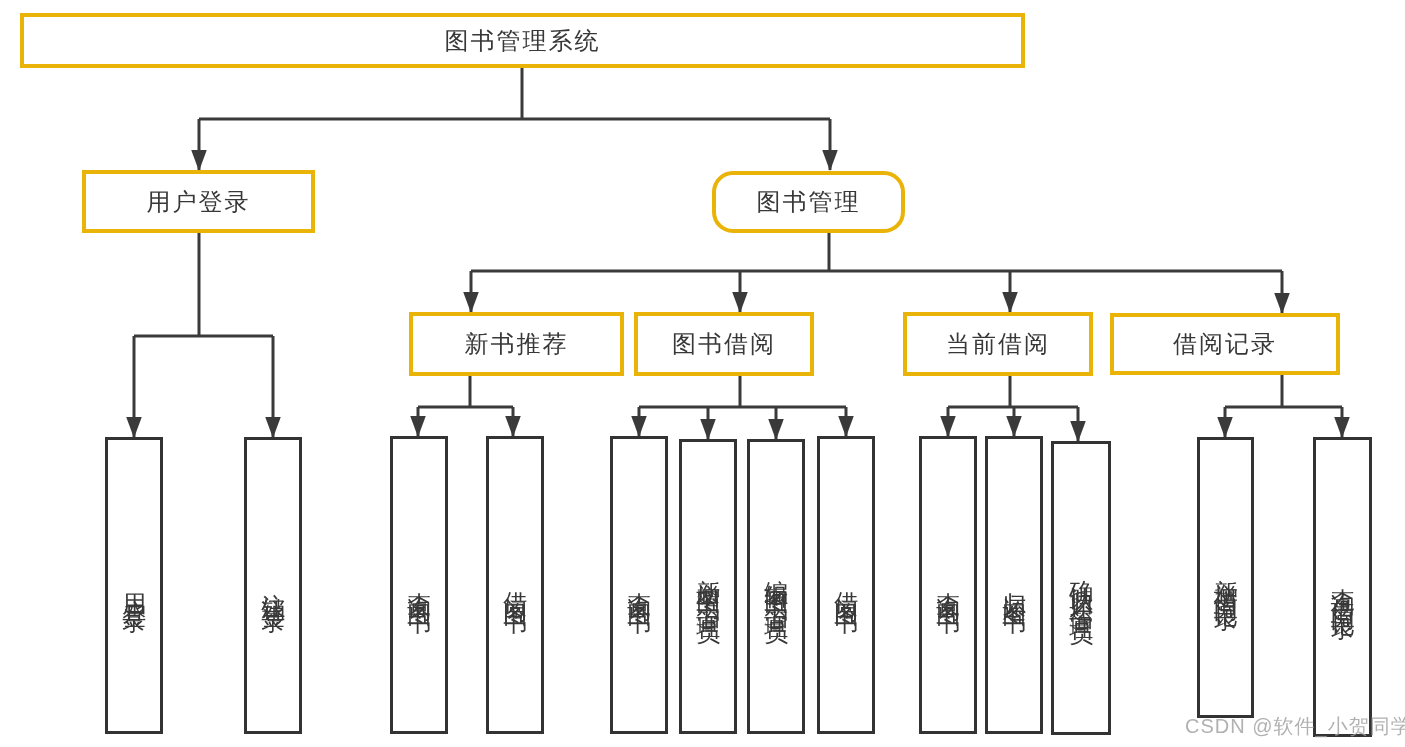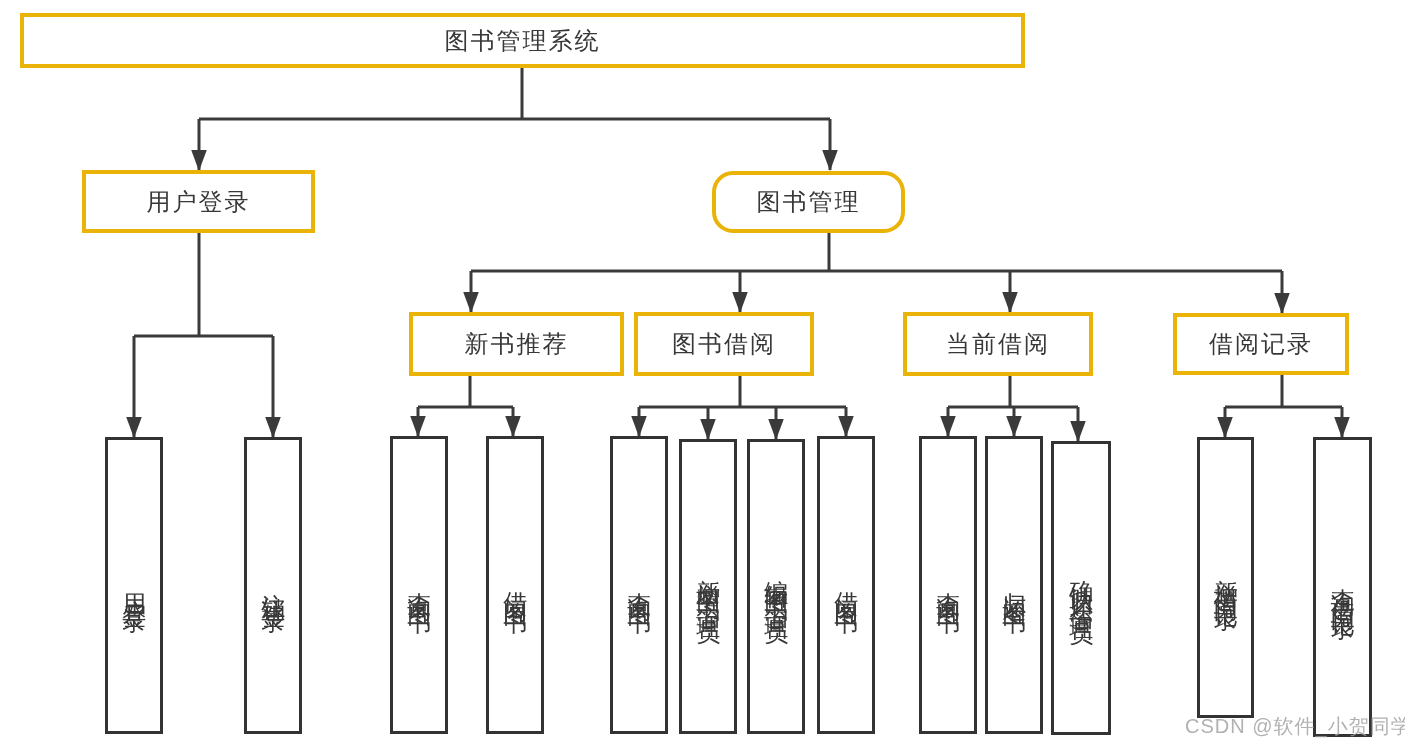--- a/index.html
+++ b/index.html
@@ -136,21 +136,21 @@
 
   <div class="node" style="left:363px; top:312px; width:215px; height:64px;margin-left:46px;">
     <span>新书推荐</span>
   </div>
   <div class="node" style="left:634px; top:312px; width:180px; height:64px;">
     <span>图书借阅</span>
   </div>
   <div class="node" style="left:903px; top:312px; width:190px; height:64px;">
     <span>当前借阅</span>
   </div>
-  <div class="node" style="left:1173px; top:313px; width:176px; height:62px;">
+  <div class="node" style="left:1110px; top:313px; width:230px; height:62px;">
     <span>借阅记录</span>
   </div>
 
   <div class="leaf" style="left:105px; top:437px; width:58px; height:297px;">
     <span>用户登录</span>
   </div>
   <div class="leaf" style="left:244px; top:437px; width:58px; height:297px;">
     <span>注销登录</span>
   </div>
 

